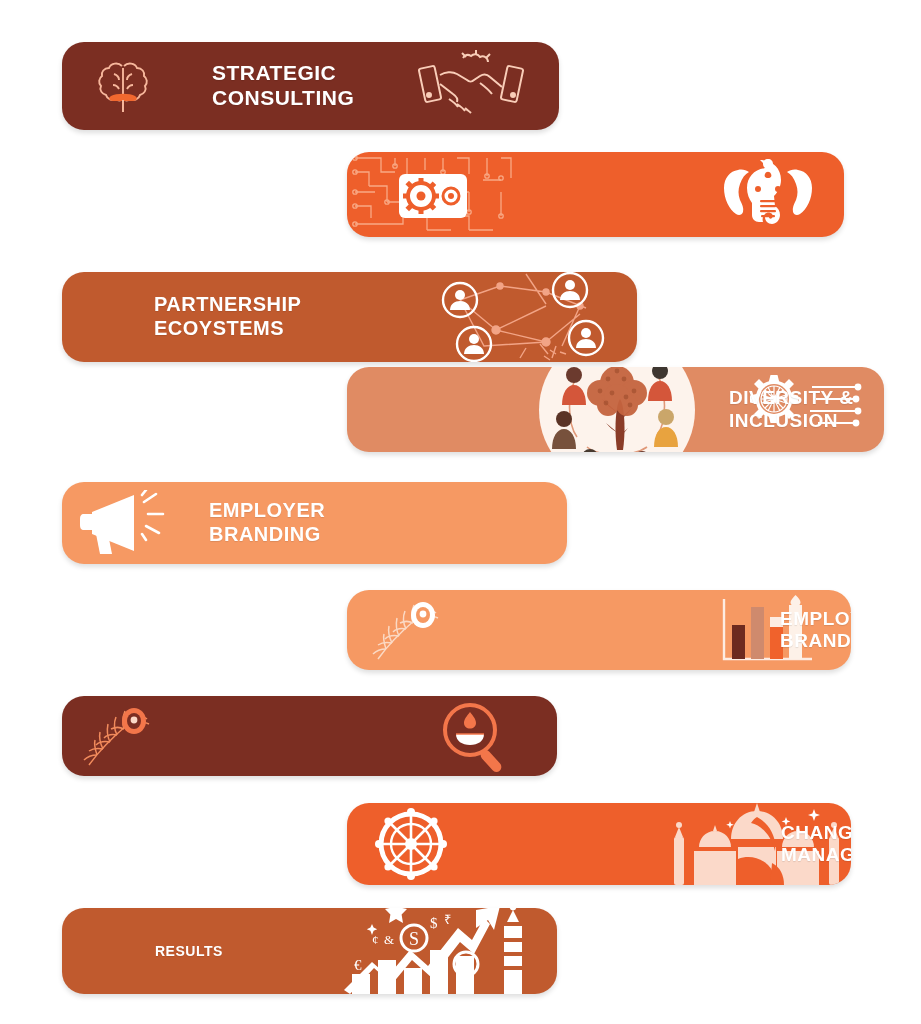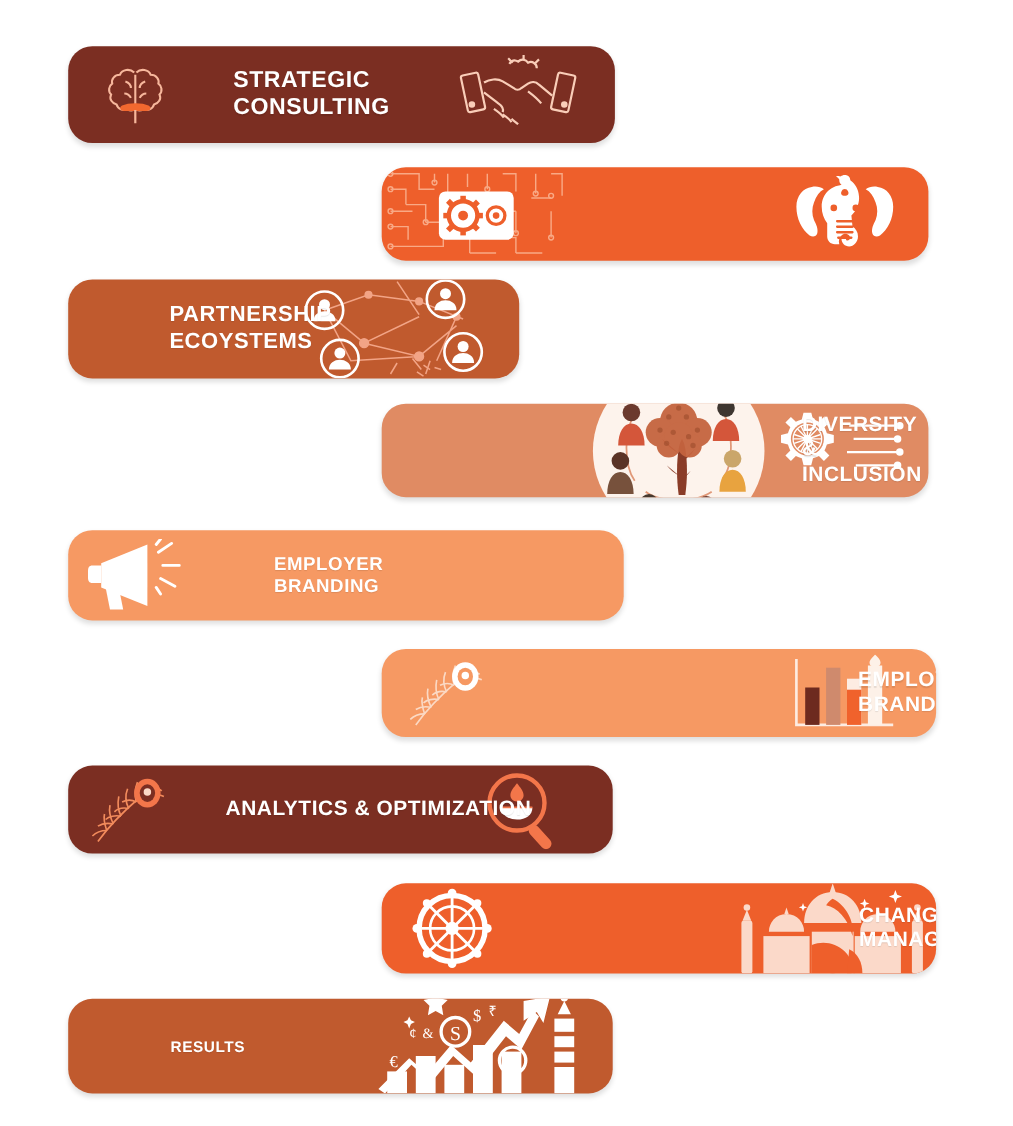--- a/index.html
+++ b/index.html
@@ -46,32 +46,32 @@
     position:absolute;
     top:0;bottom:0;
     display:flex;align-items:center;justify-content:center;
     z-index:2;
   }
   svg{display:block;}
 
   
   .b1{left:62px;top:42px;width:497px;height:88px;}
   .b2{left:347px;top:152px;width:497px;height:85px;}
-  .b3{left:62px;top:254px;width:410px;height:90px;}
-  .b4{left:347px;top:367px;width:497px;height:85px;}
+  .b3{left:62px;top:272px;width:575px;height:90px;}
+  .b4{left:347px;top:367px;width:497px;height:85px;padding-left:40px;}
   .b5{left:62px;top:482px;width:505px;height:82px;}
   .b6{left:347px;top:590px;width:504px;height:80px;}
   .b7{left:62px;top:696px;width:495px;height:80px;}
   .b8{left:347px;top:803px;width:504px;height:82px;}
   .b9{left:62px;top:908px;width:495px;height:86px;}
 
   .lbl-1{left:150px;position:absolute;font-size:21px;}
   .lbl-3{left:92px;position:absolute;font-size:20px;}
   .lbl-4{left:382px;position:absolute;font-size:19px;}
-  .lbl-5{left:147px;position:absolute;font-size:17px;margin-left:40px;}
+  .lbl-5{left:147px;position:absolute;font-size:20px;}
   .lbl-6{left:433px;position:absolute;font-size:19px;}
   .lbl-7{left:143px;position:absolute;font-size:19px;}
   .lbl-8{left:434px;position:absolute;font-size:19px;}
   .lbl-9{left:93px;position:absolute;font-size:14px;}
 
   .diamond{
     width:62px;height:62px;
     background:#fdf6f0;
     transform:rotate(45deg);
     position:absolute;
@@ -380,21 +380,20 @@
           <path d="M14 52c-5 0-10 2-13 5M20 46c-5-1-11 0-14 2M27 39c-5-1-11 0-14 3M34 32c-5-1-10 0-13 3M41 26c-4-2-9-2-13 0"></path>
           <path d="M48 17c4-4 9-6 13-5M52 22c5-3 10-3 14-1"></path>
         </g>
         <g>
           <ellipse cx="51" cy="18" rx="12" ry="13" fill="#f3764a"></ellipse>
           <ellipse cx="51" cy="18" rx="7" ry="8" fill="#7B2E22"></ellipse>
           <circle cx="51" cy="17" r="3.4" fill="#fbd8c6"></circle>
         </g>
       </svg>
     </div>
-    <div class="bar-label lbl-7">ANALYTICS &amp; OPTIMIZATION</div>
     <div class="right-icon" style="right:36px;width:92px;">
       <svg width="82" height="72" viewBox="0 0 82 72">
         <circle cx="36" cy="30" r="25" fill="none" stroke="#f3764a" stroke-width="4"></circle>
         <g>
           <path d="M36 12c3 4 6 7 6 11 0 3.3-2.7 5.6-6 5.6s-6-2.3-6-5.6c0-4 3-7 6-11z" fill="#f3764a"></path>
           <path d="M22 34h28c0 7-6 11-14 11s-14-4-14-11z" fill="#ffffff"></path>
           <path d="M22 34h28" stroke="#f3764a" stroke-width="1.6"></path>
         </g>
         <rect x="52" y="48" width="10" height="26" rx="5" fill="#f3764a" transform="rotate(-42 57 61)"></rect>
       </svg>

